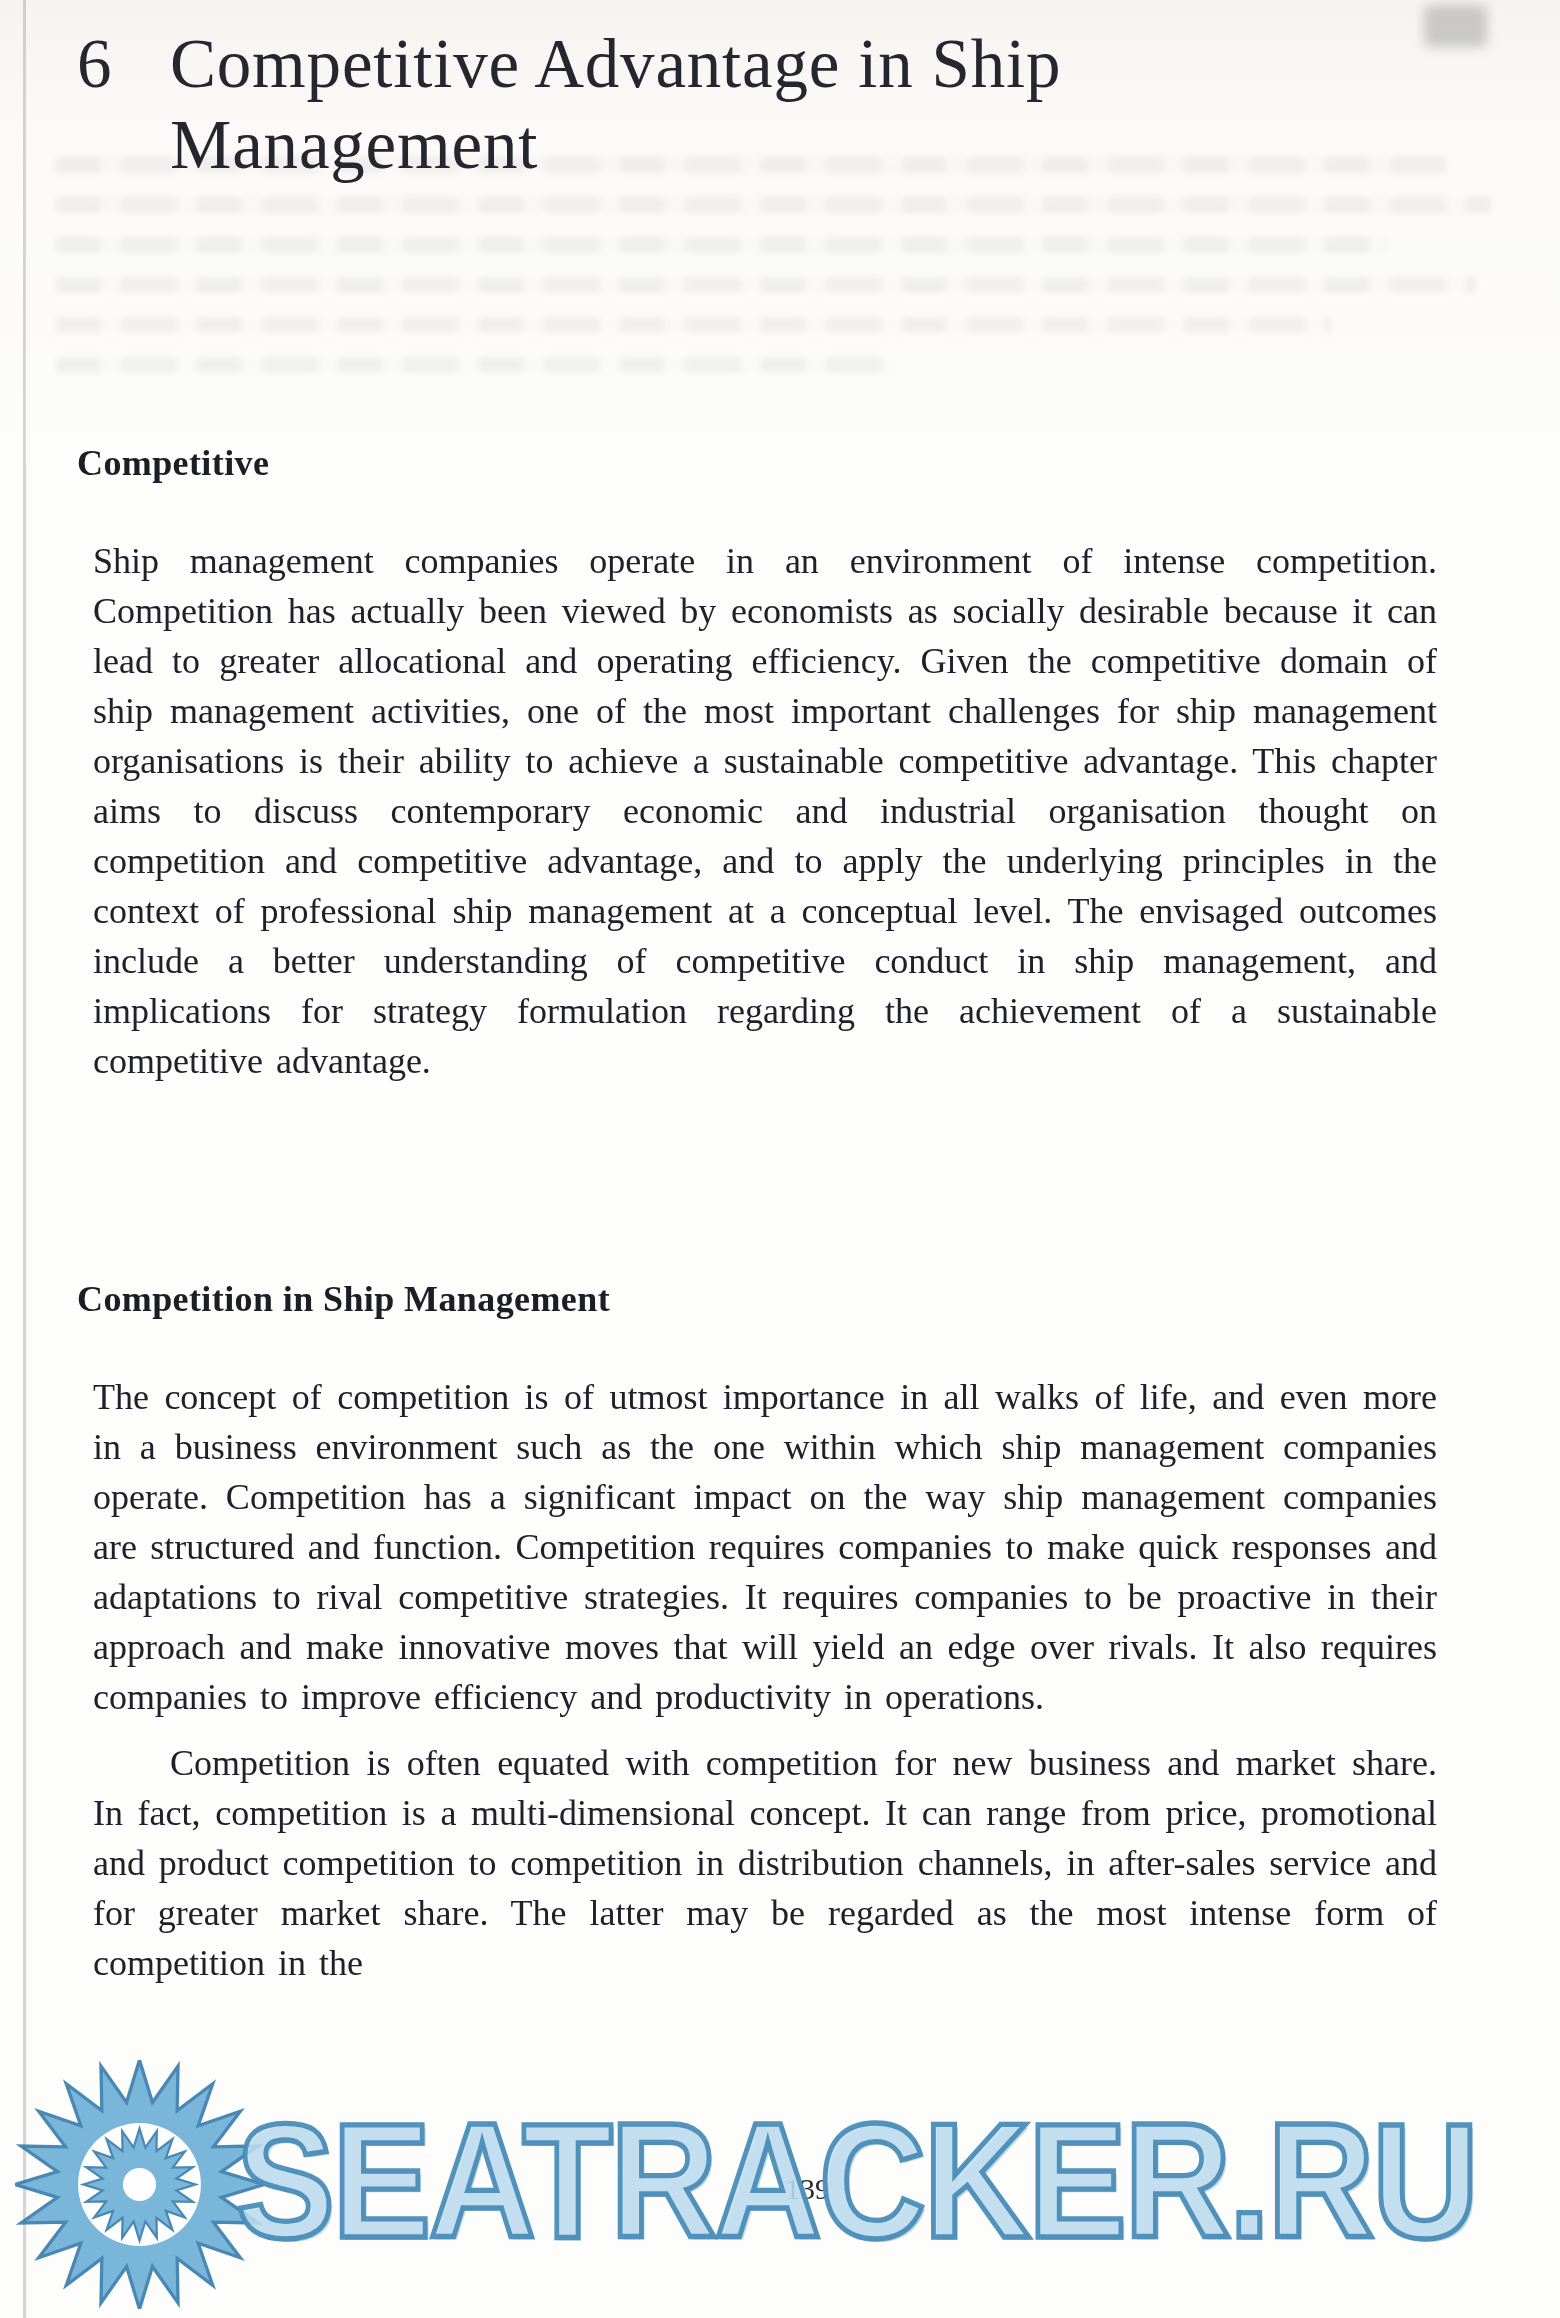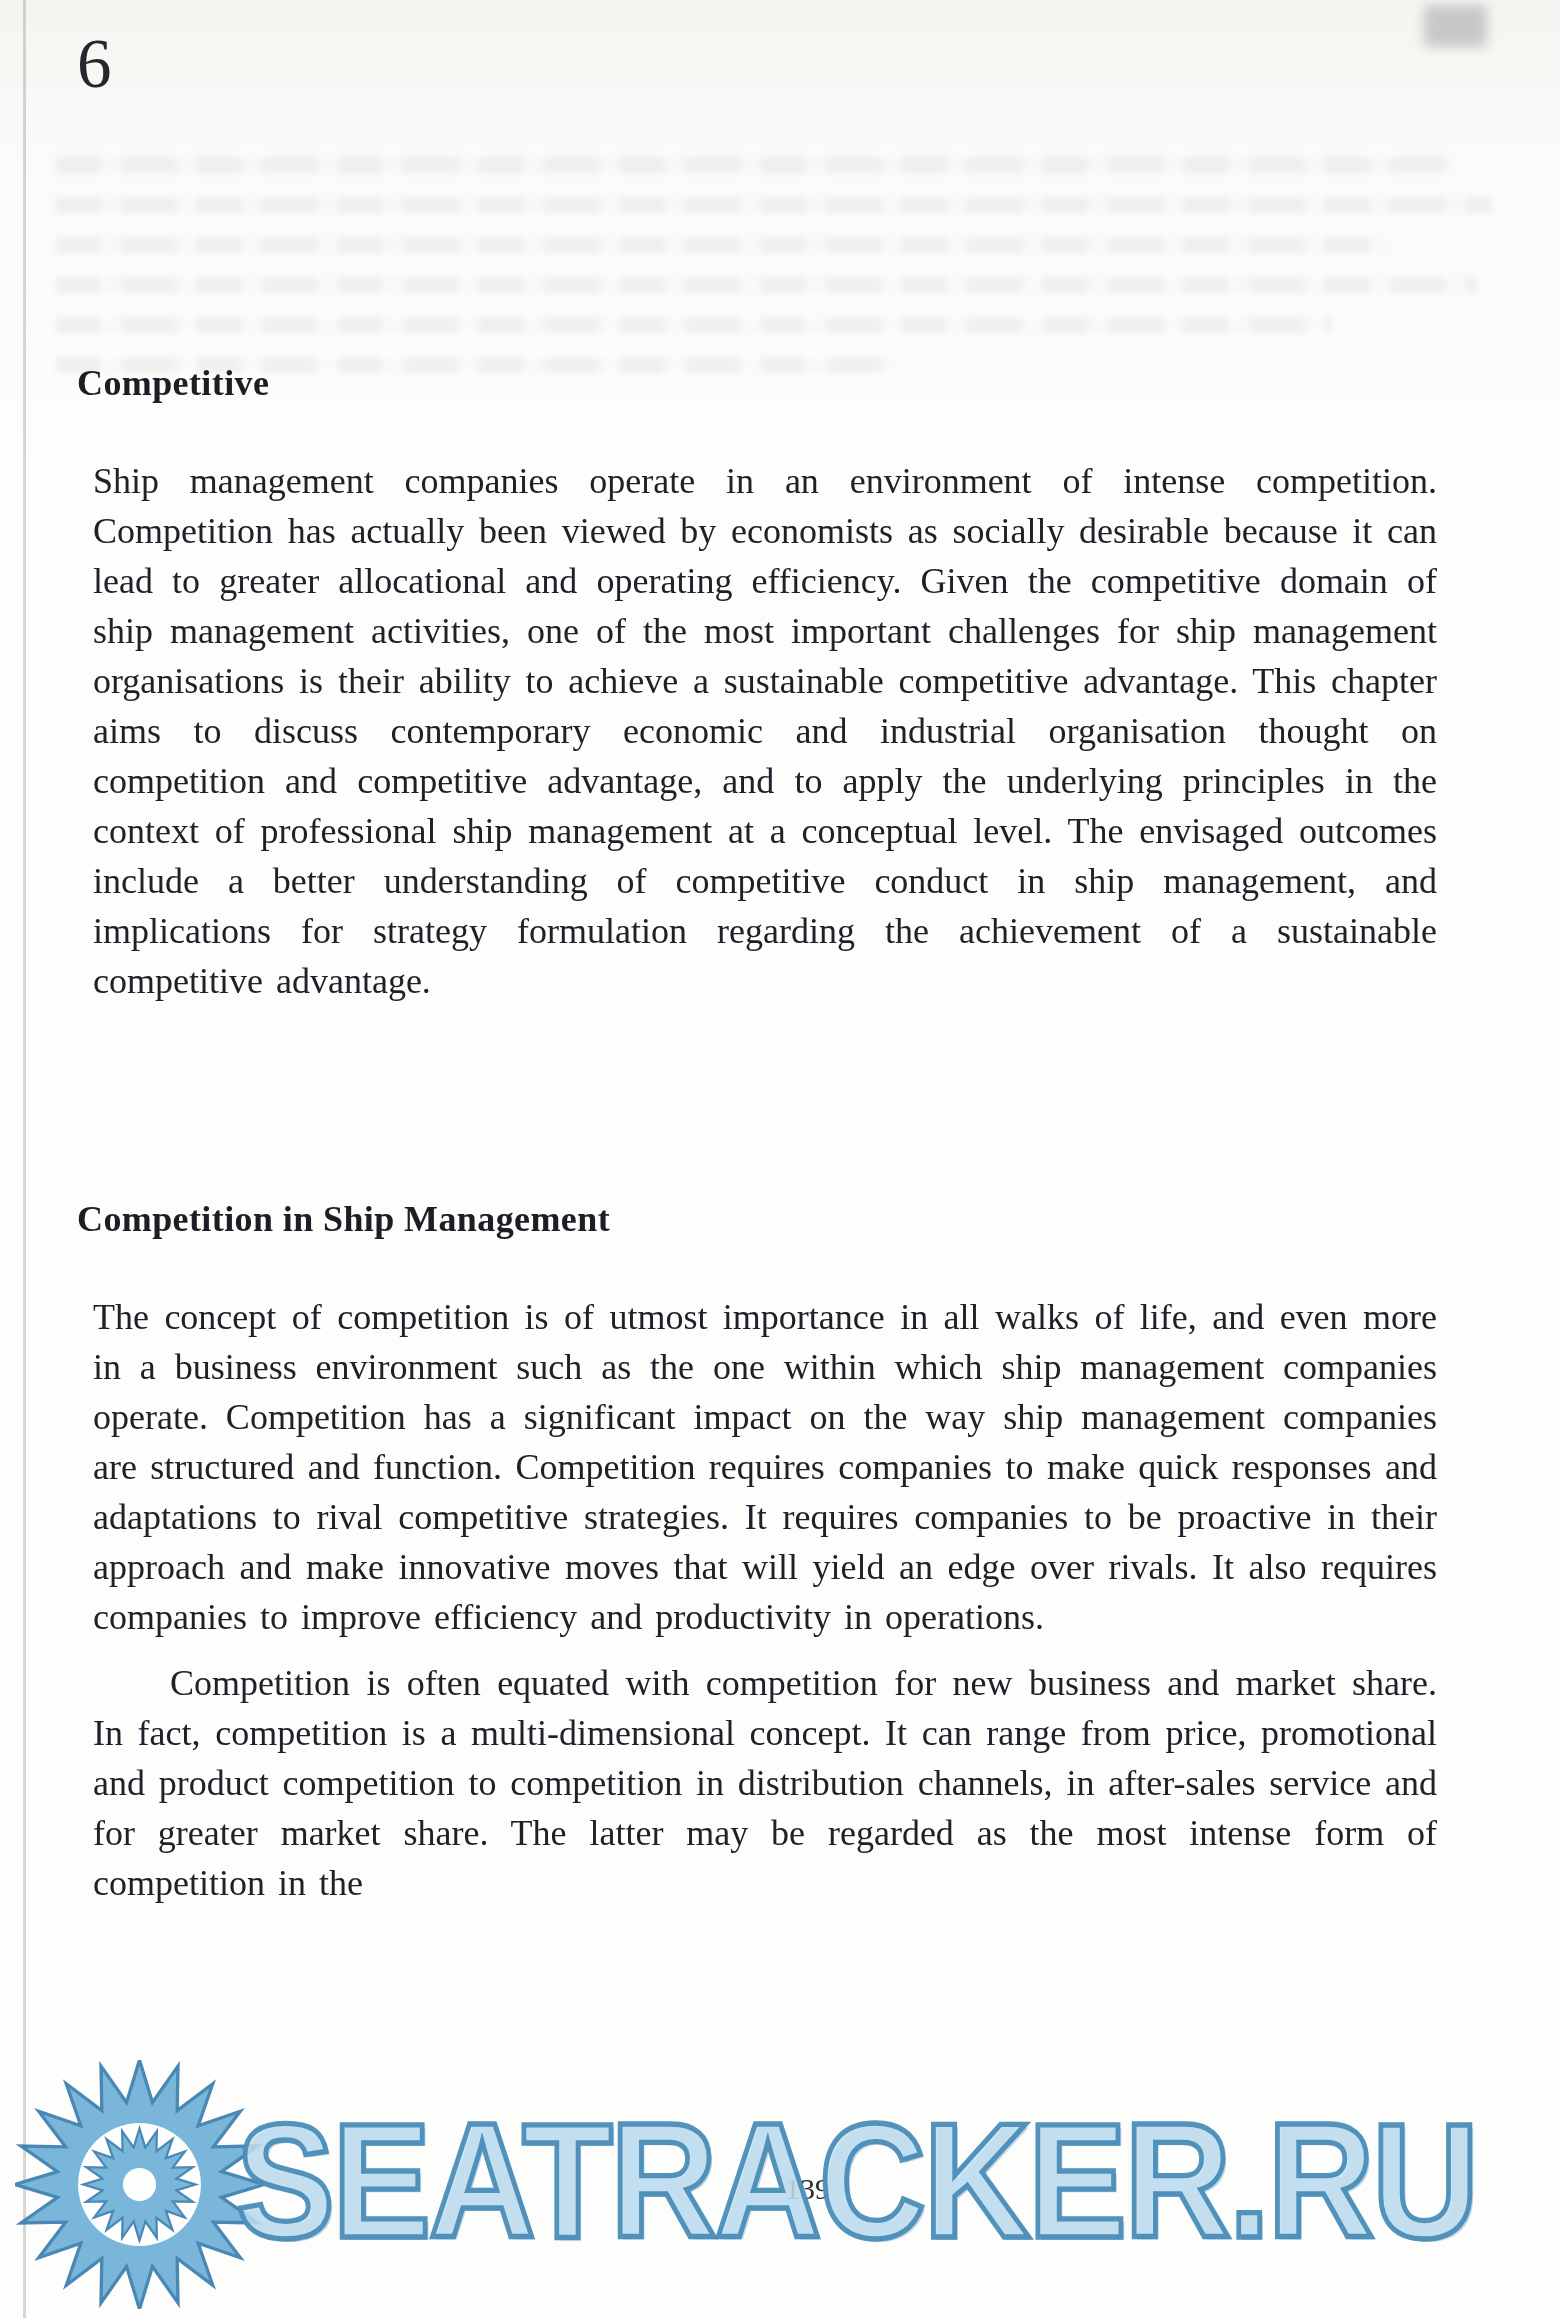--- a/index.html
+++ b/index.html
@@ -165,20 +165,21 @@
   <div class="ghost-line w3"></div>
   <div class="ghost-line w4"></div>
   <div class="ghost-line w5"></div>
   <div class="ghost-line w6"></div>
 </div>
 
 <div class="content">
 
   <h1 class="chapter-title">
     <span class="chapter-number">6</span>
+    <span class="chapter-title-text">Competitive Advantage in Ship Management</span>
   </h1>
 
   <h2 class="section-heading heading-introduction">Competitive</h2>
 
   <p class="body-paragraph">Ship management companies operate in an environment of intense competition. Competition has actually been viewed by economists as socially desirable because it can lead to greater allocational and operating efficiency. Given the competitive domain of ship management activities, one of the most important challenges for ship management organisations is their ability to achieve a sustainable competitive advantage. This chapter aims to discuss contemporary economic and industrial organisation thought on competition and competitive advantage, and to apply the underlying principles in the context of professional ship management at a conceptual level. The envisaged outcomes include a better understanding of competitive conduct in ship management, and implications for strategy formulation regarding the achievement of a sustainable competitive advantage.</p>
 
   <h2 class="section-heading heading-competition">Competition in Ship Management</h2>
 
   <p class="body-paragraph">The concept of competition is of utmost importance in all walks of life, and even more in a business environment such as the one within which ship management companies operate. Competition has a significant impact on the way ship management companies are structured and function. Competition requires companies to make quick responses and adaptations to rival competitive strategies. It requires companies to be proactive in their approach and make innovative moves that will yield an edge over rivals. It also requires companies to improve efficiency and productivity in operations.</p>
 

